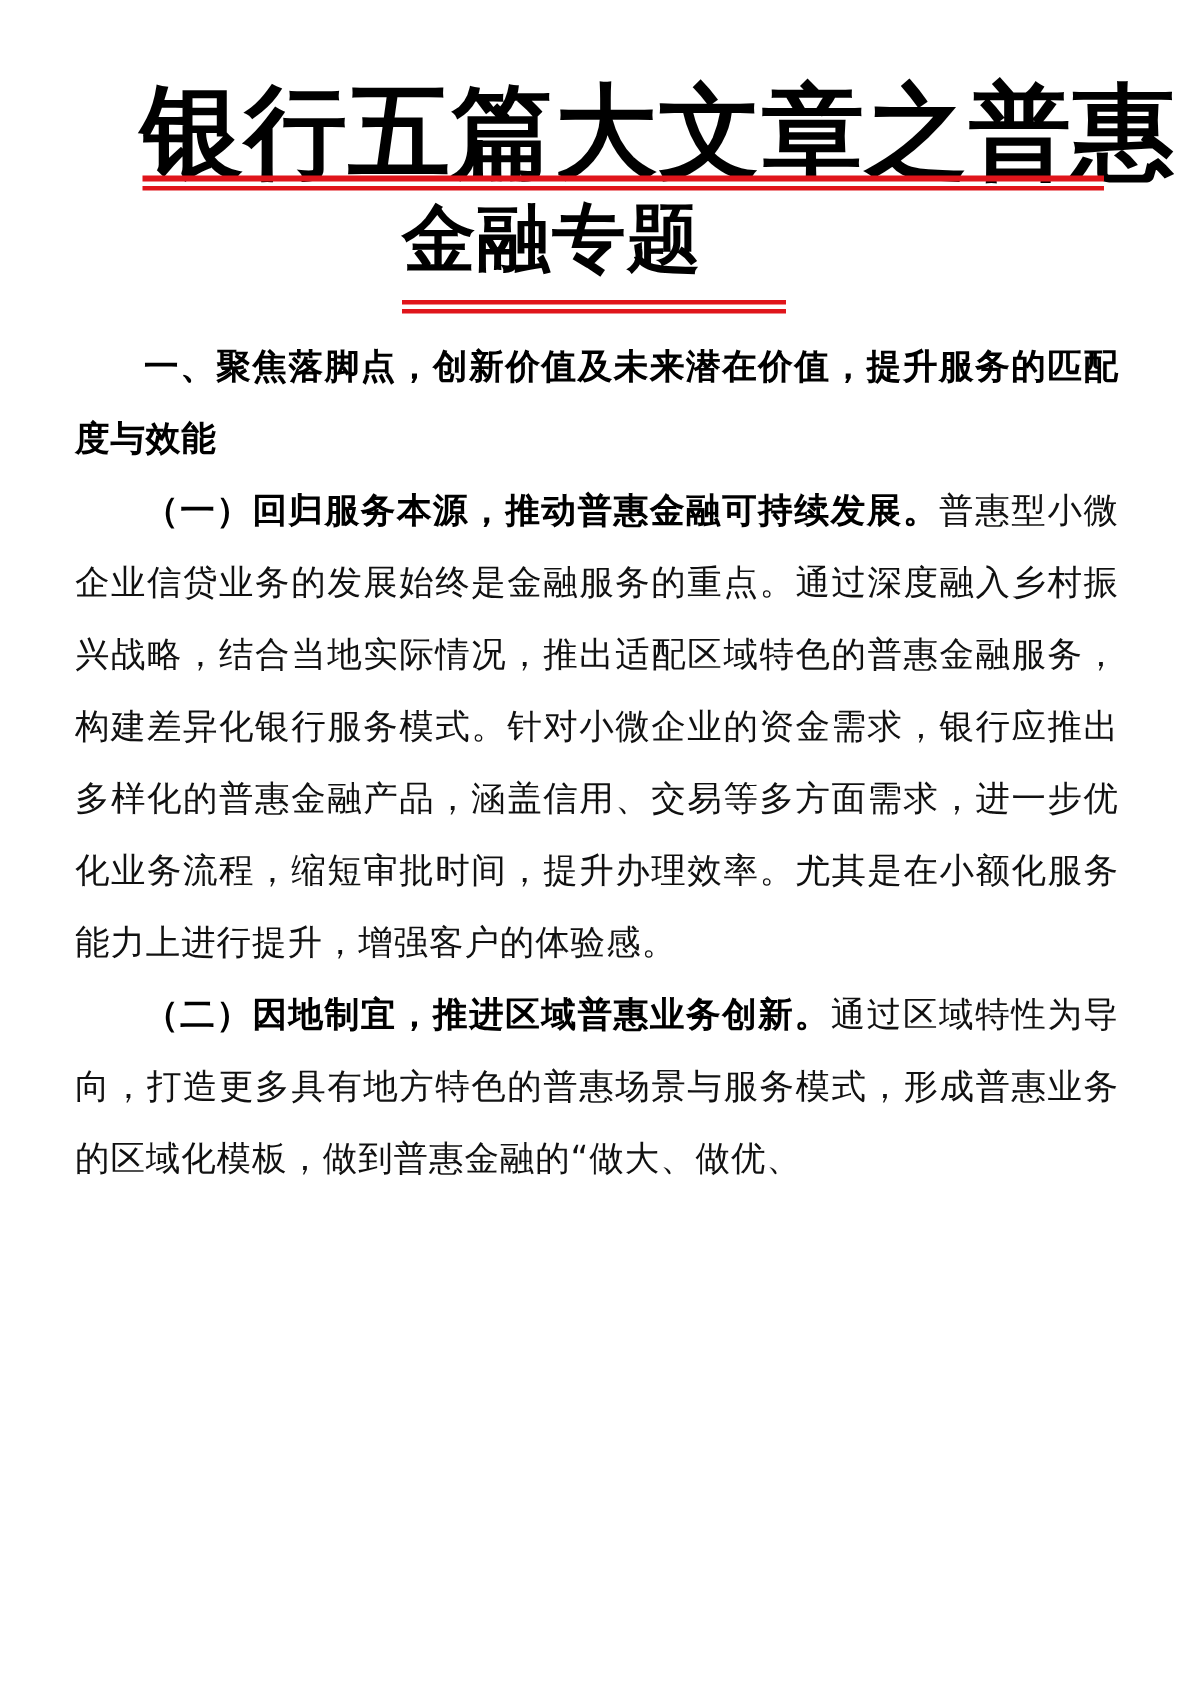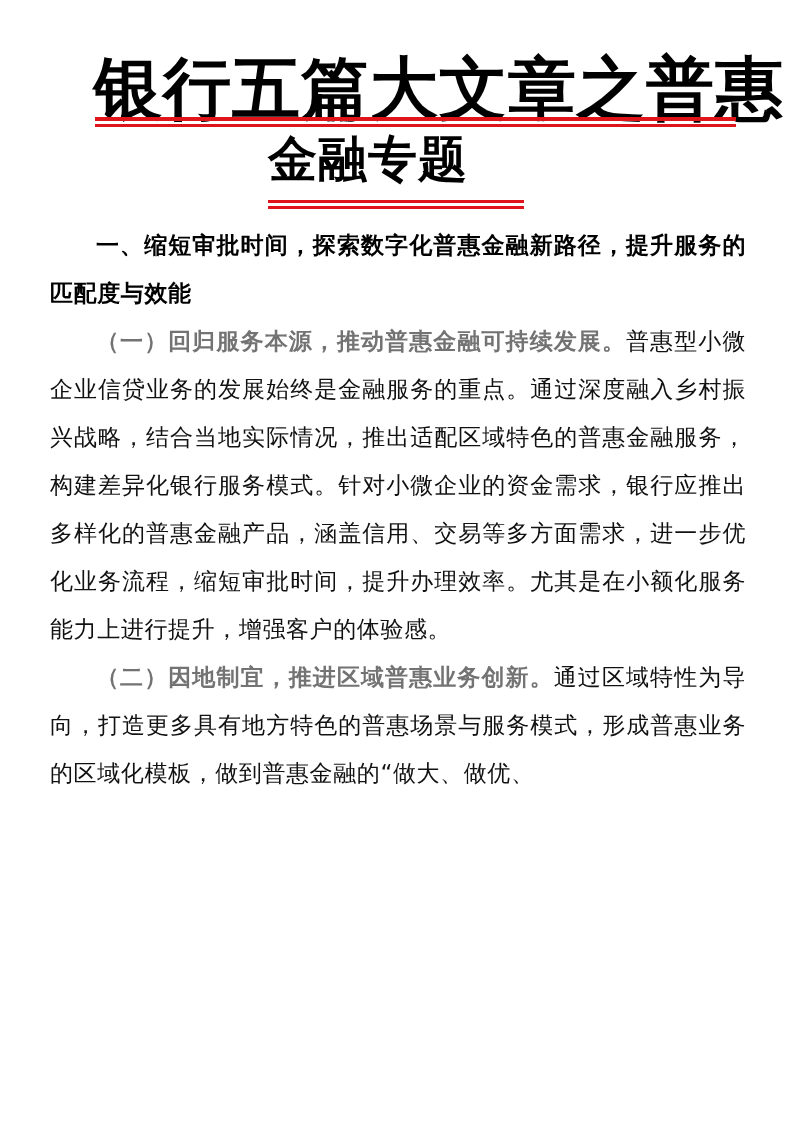--- a/index.html
+++ b/index.html
@@ -28,35 +28,35 @@
       font-family: "DejaVu Sans", "Liberation Sans", sans-serif;
       font-size: 23px;
       line-height: 48px;
       color: #111;
       text-align: justify;
       text-align-last: left;
       letter-spacing: 0.6px;
     }
     .para { margin: 0; text-indent: 46px; }
     .heading { font-weight: bold; color: #000; }
-    .sub-heading { font-weight: bold; color: #737373; }
+    .sub-heading { font-weight: bold; color: #000000; }
     .p1 { top: 221px; }
   </style>
 </head>
 <body>
 
 <div class="page">
 
   <div class="title-line title-1">银行五篇大文章之普惠</div>
   <div class="uline ul1a"></div>
   <div class="uline ul1b"></div>
 
   <div class="title-line title-2">金融专题</div>
   <div class="uline ul2a"></div>
   <div class="uline ul2b"></div>
 
   <div class="body-text p1">
-    <p class="para heading">一、缩短审批时间，探索数字化普惠金融新路径，提升服务的匹配度与效能</p>
+    <p class="para heading">一、聚焦落脚点，创新价值及未来潜在价值，提升服务的匹配度与效能</p>
     <p class="para"><span class="sub-heading">（一）回归服务本源，推动普惠金融可持续发展。</span><span>普惠型小微企业信贷业务的发展始终是金融服务的重点。通过深度融入乡村振兴战略，结合当地实际情况，推出适配区域特色的普惠金融服务，构建差异化银行服务模式。针对小微企业的资金需求，银行应推出多样化的普惠金融产品，涵盖信用、交易等多方面需求，进一步优化业务流程，缩短审批时间，提升办理效率。尤其是在小额化服务能力上进行提升，增强客户的体验感。</span></p>
     <p class="para"><span class="sub-heading">（二）因地制宜，推进区域普惠业务创新。</span><span>通过区域特性为导向，打造更多具有地方特色的普惠场景与服务模式，形成普惠业务的区域化模板，做到普惠金融的“做大、做优、</span></p>
   </div>
 
 </div>
 
 </body></html>

